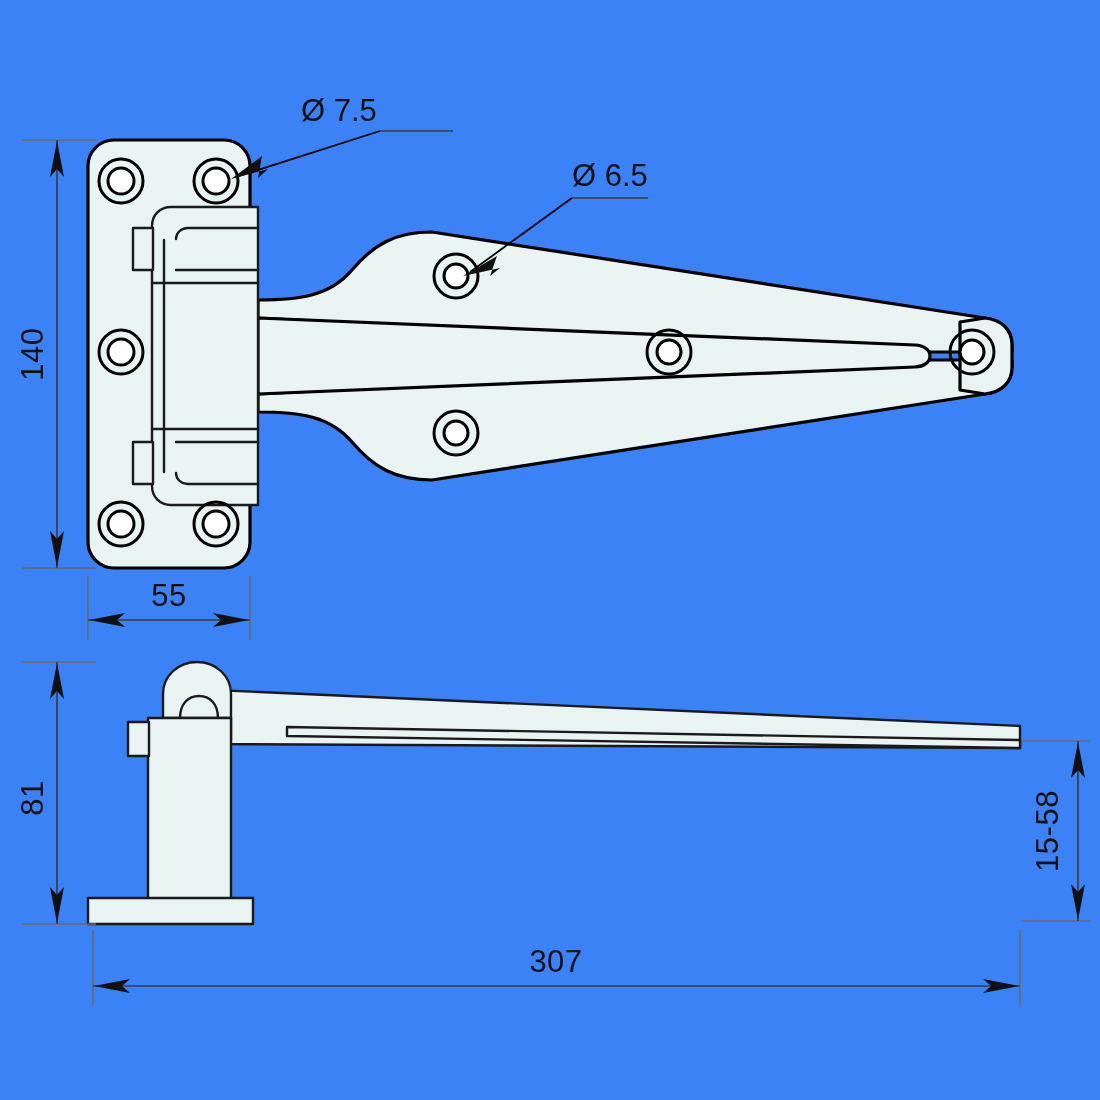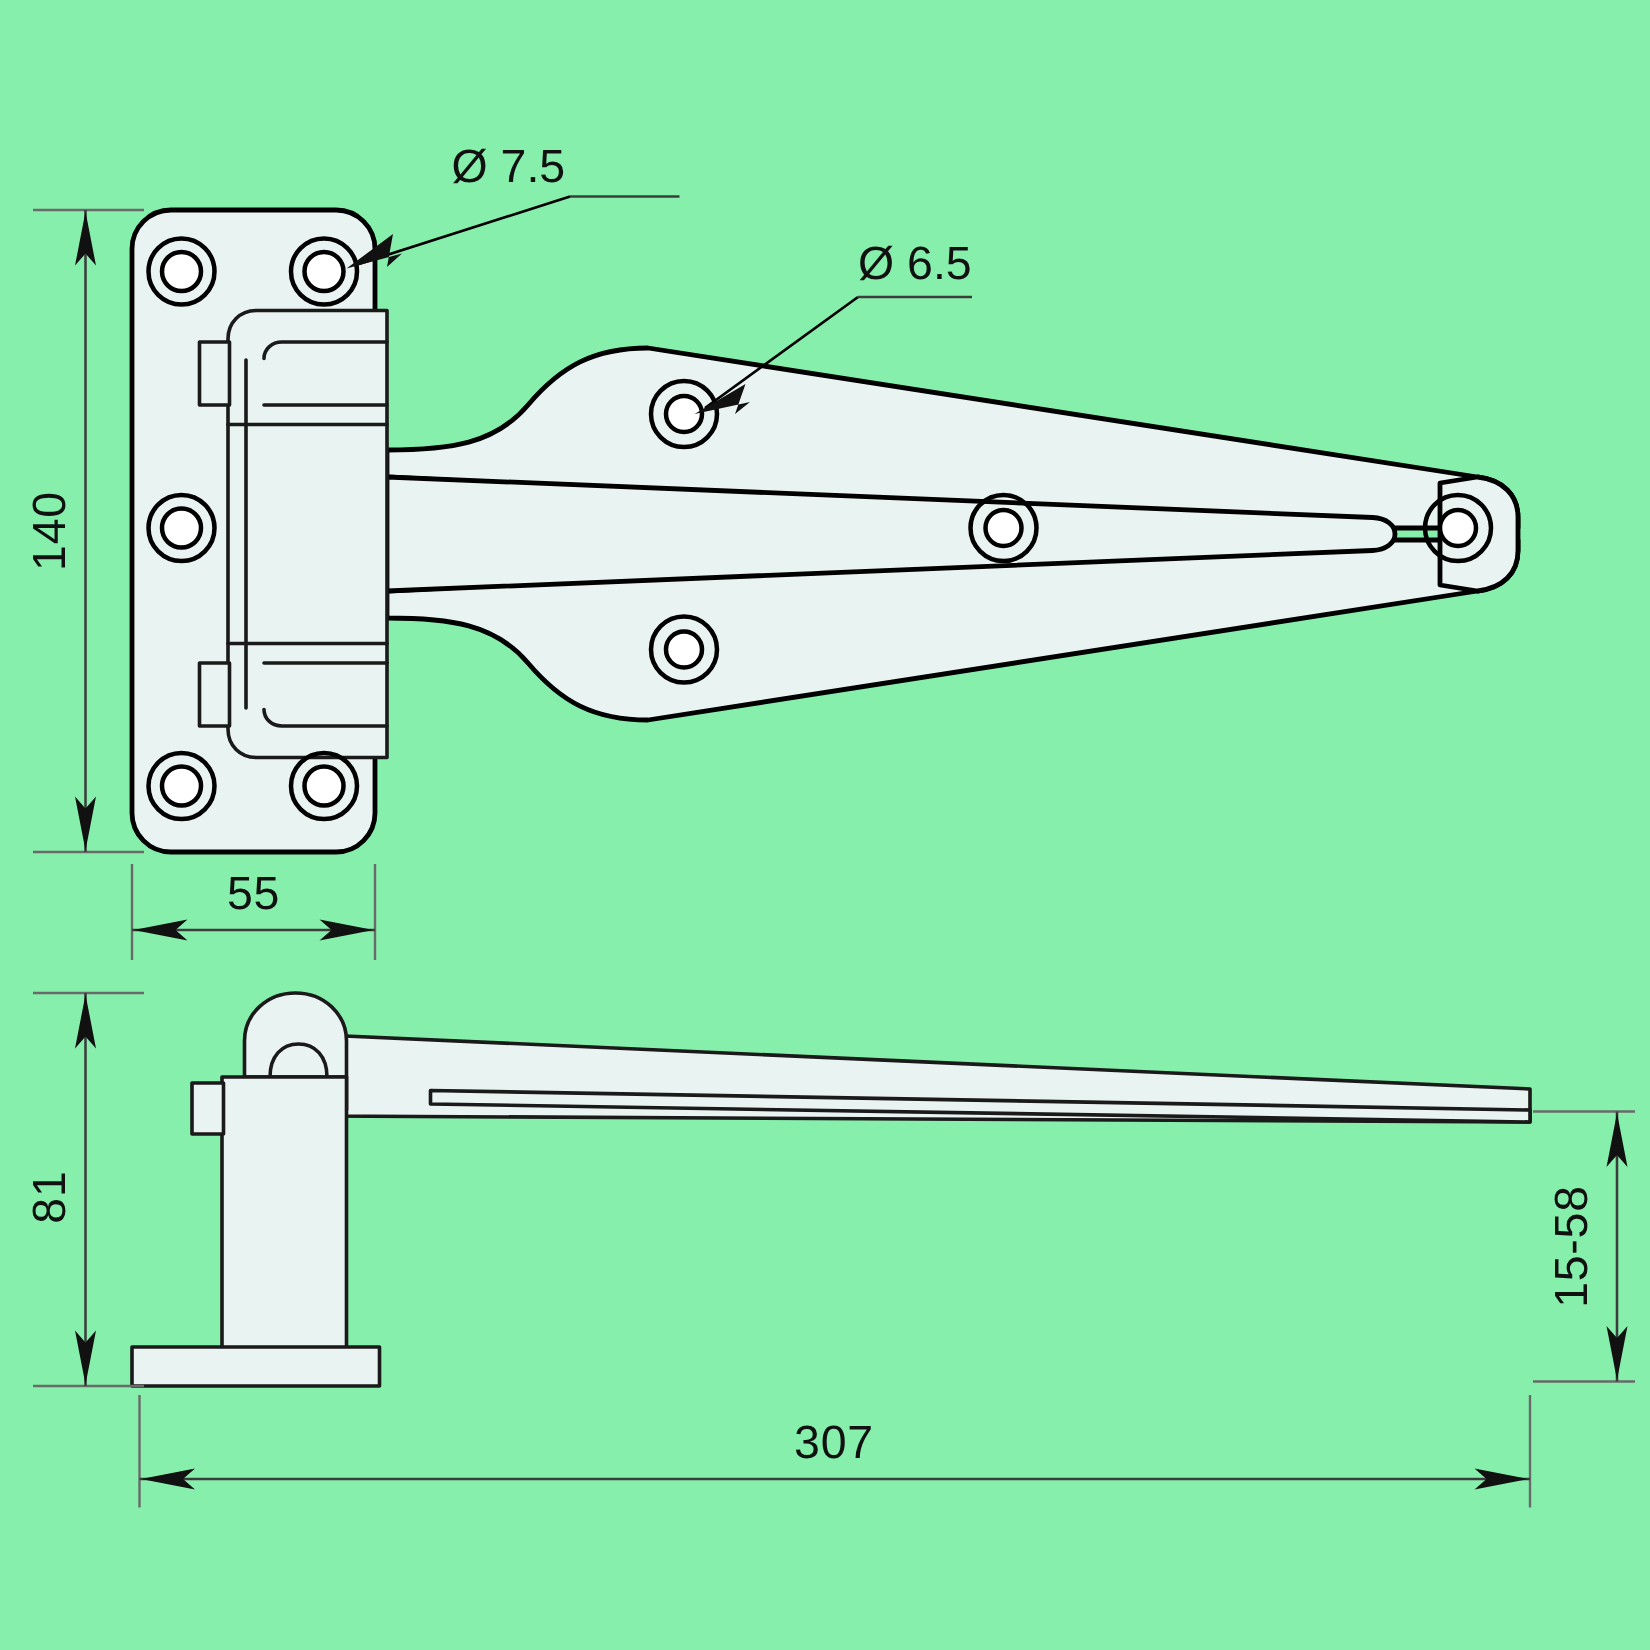--- a/index.html
+++ b/index.html
@@ -11,21 +11,21 @@
   body {
     width: 1100px;
     height: 1100px;
     font-family: "Liberation Sans", sans-serif;
     overflow: hidden;
   }
   #drawing-root {
     position: relative;
     width: 1100px;
     height: 1100px;
-    background: #86efac;
+    background: #3b82f6;
   }
   svg#drawing {
     display: block;
     width: 1100px;
     height: 1100px;
   }
   .part-fill {
     fill: #e9f3f1;
     stroke: #000000;
     stroke-width: 3.2;

